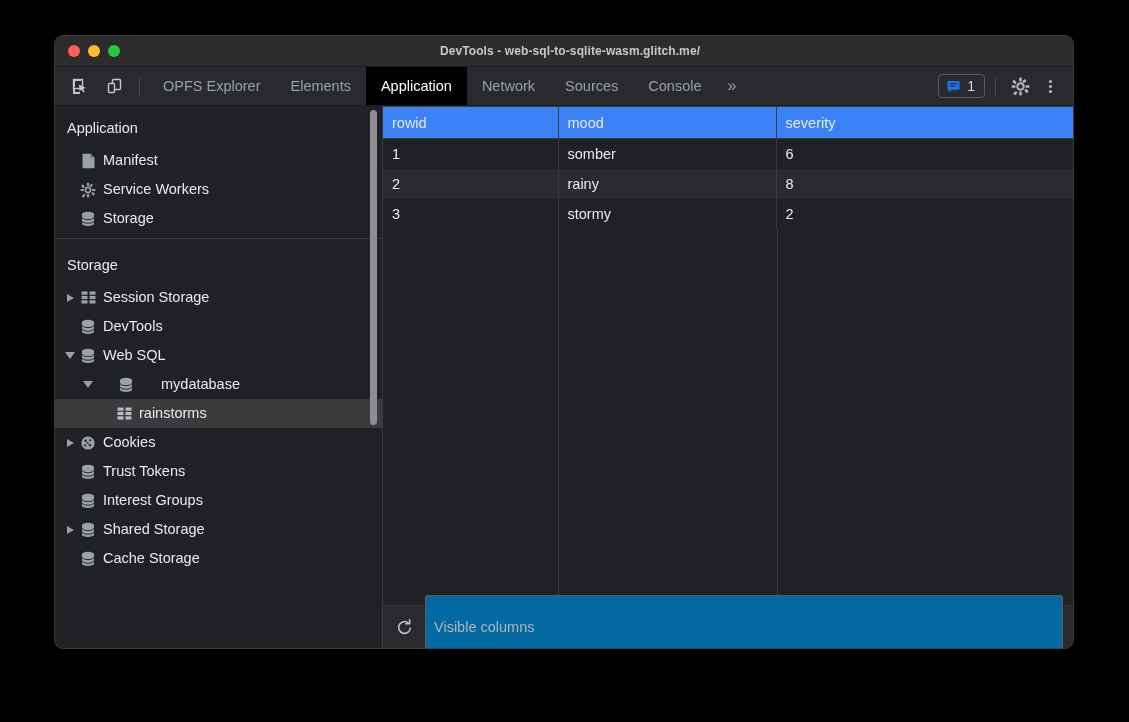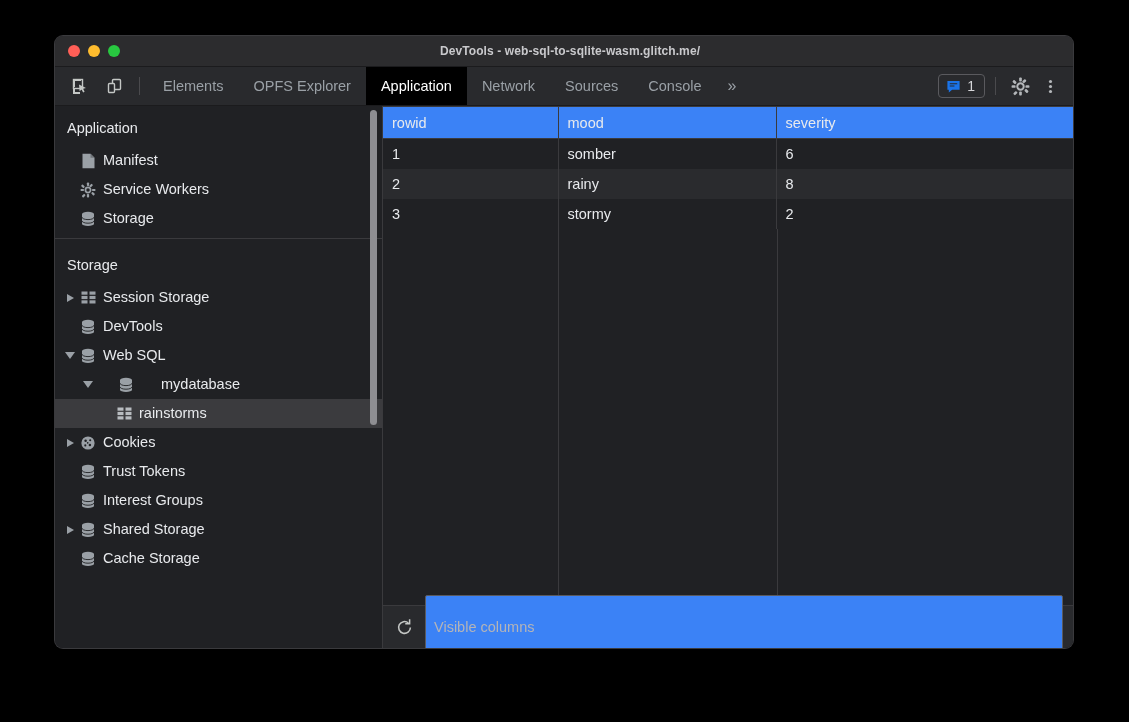--- a/index.html
+++ b/index.html
@@ -285,21 +285,21 @@
   #refresh-btn {
     width: 26px;
     height: 26px;
     display: flex;
     align-items: center;
     justify-content: center;
   }
   #col-filter {
     flex: 1;
     height: 26px;
-    background: #3b82f6;
+    background: #0369a1;
     border: 1px solid #5a5a5e;
     border-radius: 2px;
     color: #e8eaed;
     font-family: "Liberation Sans", sans-serif;
     font-size: 14.5px;
     padding: 18px 8px;
     outline: none;
   }
   #col-filter::placeholder { color: #b4b4b8; }
 </style>
@@ -328,22 +328,22 @@
       </svg>
     </div>
     <div class="tool-icon">
       <svg width="19" height="19" viewBox="0 0 19 19">
         <rect x="7.5" y="2.5" width="8" height="10" rx="1" fill="none" stroke="#c4c7c5" stroke-width="1.4"></rect>
         <rect x="3.5" y="6.5" width="6" height="9" rx="1" fill="#292a2d" stroke="#c4c7c5" stroke-width="1.4"></rect>
       </svg>
     </div>
     <div class="vdiv"></div>
 
+    <div class="tab">OPFS Explorer</div>
     <div class="tab">Elements</div>
-    <div class="tab">OPFS Explorer</div>
     <div class="tab active">Application</div>
     <div class="tab">Network</div>
     <div class="tab">Sources</div>
     <div class="tab">Console</div>
     <div class="more-tabs">»</div>
 
     <div id="tabbar-right">
       <div id="msg-badge">
         <svg width="15" height="15" viewBox="0 0 16 16">
           <path d="M1.5 2 h13 v9.5 h-8 l-3.5 3 v-3 h-1.5 Z" fill="#1a73e8"></path>

